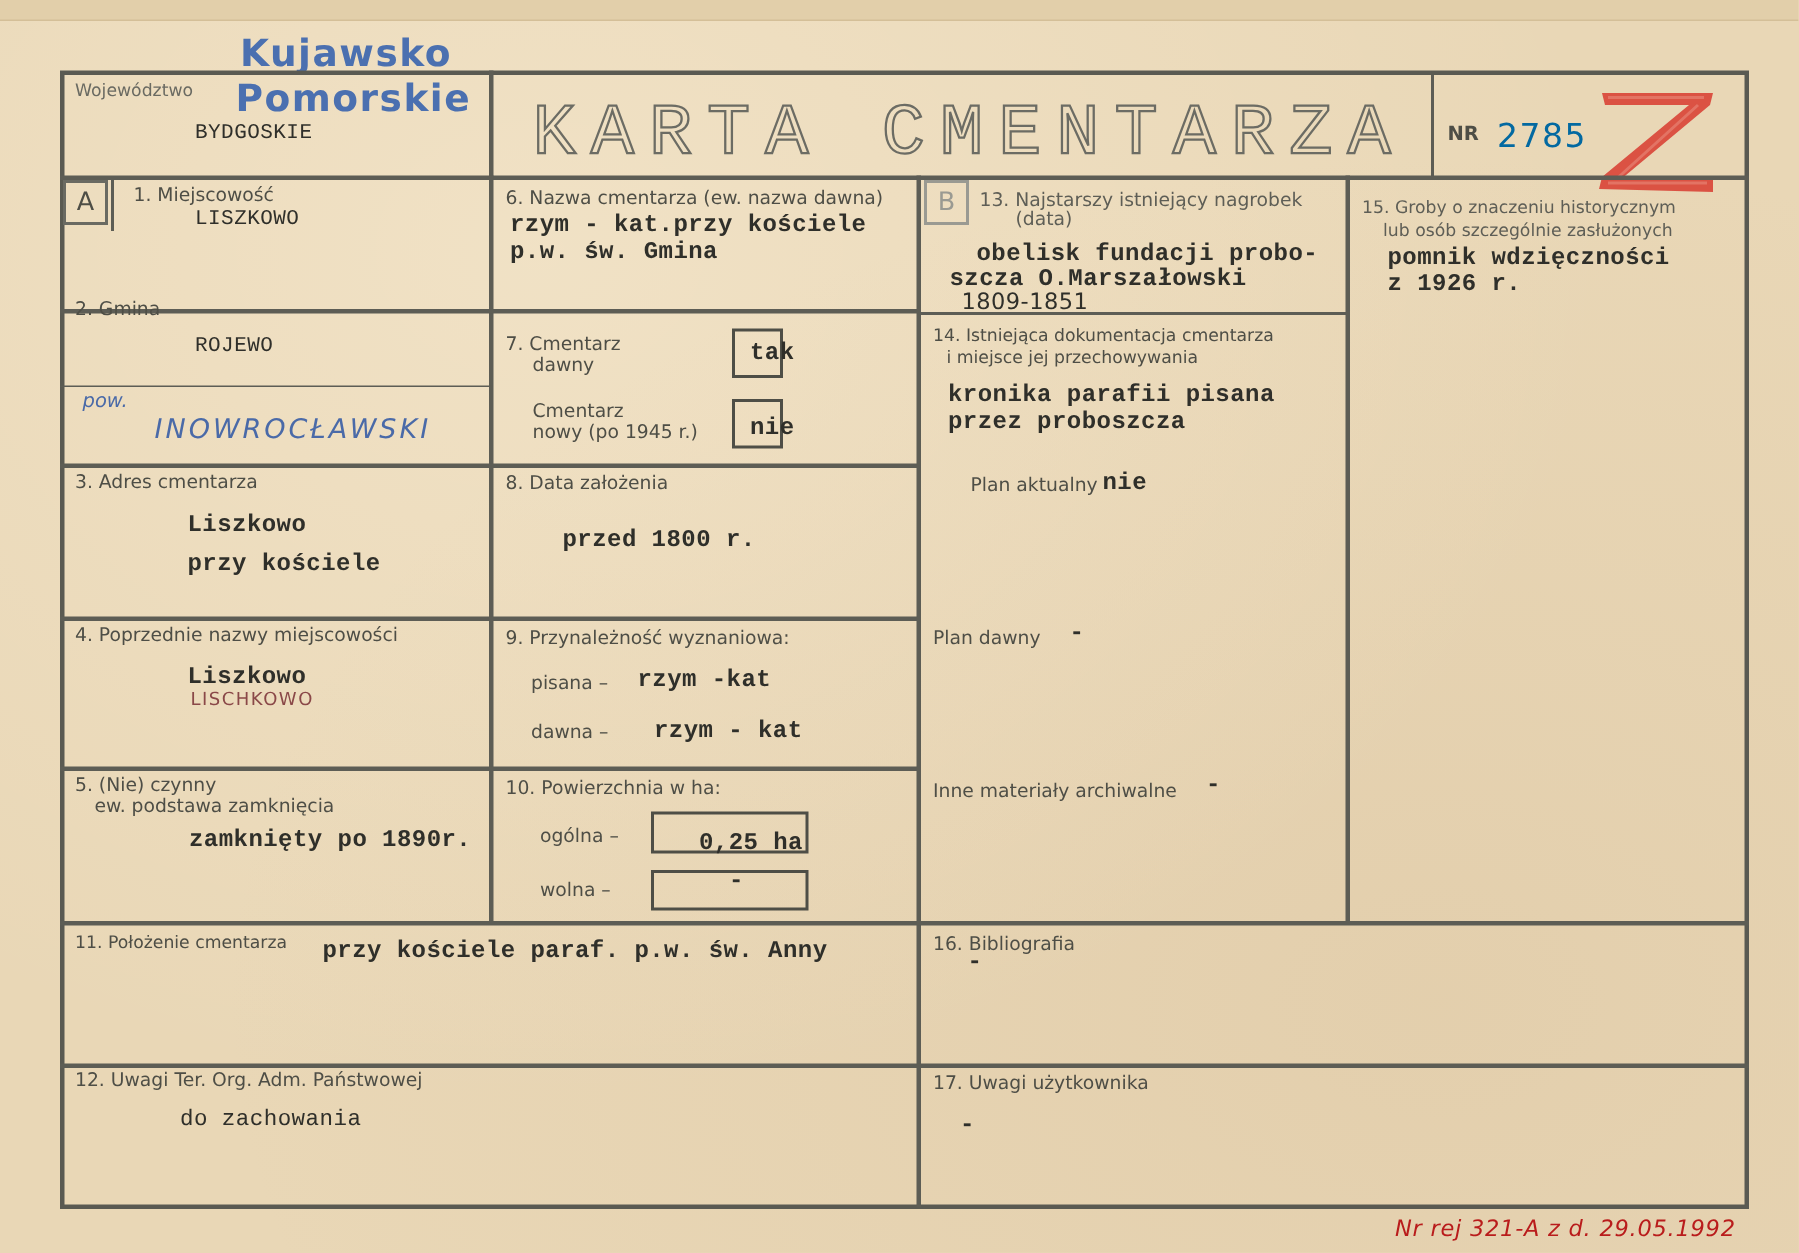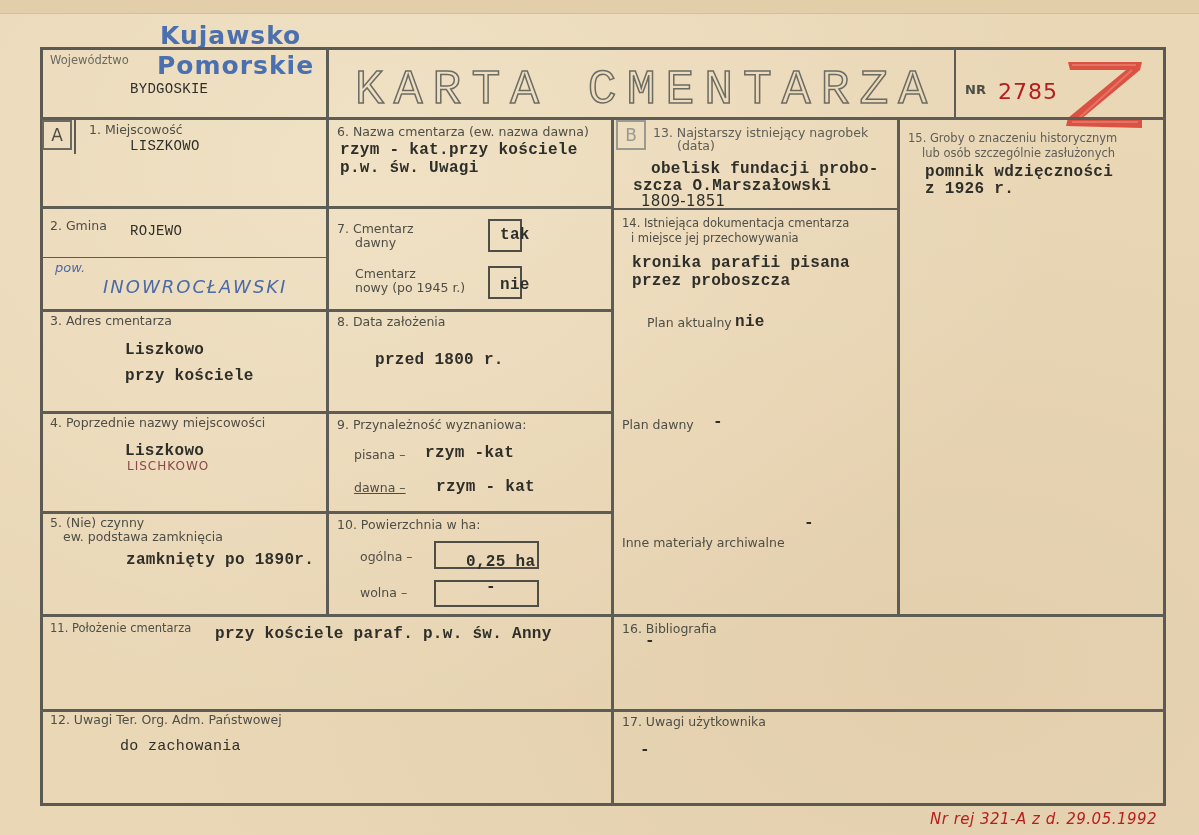--- a/index.html
+++ b/index.html
@@ -22,21 +22,21 @@
   .typed { position:absolute; font-family:"Liberation Mono", "DejaVu Sans Mono", monospace; font-size:16px; color:#2f2f2a; white-space:nowrap; line-height:18px; font-weight:bold; letter-spacing:0.3px; }
   .typed-light { font-weight:normal; }
   .hand-blue { position:absolute; font-family:"DejaVu Sans", sans-serif; color:#4a6aa8; white-space:nowrap; font-style:italic; letter-spacing:2px; }
   .stamp-blue { position:absolute; font-family:"DejaVu Sans", sans-serif; color:#4b70b0; font-size:25px; font-weight:bold; letter-spacing:1px; line-height:28px; white-space:nowrap; }
   .title {
     position:absolute; left:355px; top:62px; font-family:Liberation Mono, monospace; font-size:48px; letter-spacing:10px;
     color:transparent; -webkit-text-stroke:1.5px #6c6c64; white-space:nowrap; line-height:56px;
   }
   .section-box { position:absolute; width:30px; height:30px; border:2px solid #6a6a62; font-family:"DejaVu Sans", sans-serif; font-size:17px; text-align:center; line-height:26px; color:#6a6a62; }
   .checkbox { position:absolute; border:2px solid #4e4e46; }
-  .nr-num { position:absolute; font-family:"DejaVu Sans", sans-serif; font-size:22px; color:#b91c1c; letter-spacing:1px; }
+  .nr-num { position:absolute; font-family:"DejaVu Sans", sans-serif; font-size:22px; color:#0369a1; letter-spacing:1px; }
   .red-z { position:absolute; left:1062px; top:56px; width:84px; height:72px; }
   .note { position:absolute; font-family:"DejaVu Sans", sans-serif; font-style:italic; font-size:15px; color:#b91c1c; white-space:nowrap; letter-spacing:0.5px; }
 </style>
 </head>
 <body>
 
 <div class="edge-top"></div>
 
 <div class="stamp-blue" style="left:160px; top:22px;">Kujawsko</div>
 <div class="stamp-blue" style="left:157px; top:52px;">Pomorskie</div>
@@ -70,58 +70,58 @@
 <div class="hl" style="left:40px; top:614px; width:1126px;"></div>
 <div class="hl" style="left:40px; top:709px; width:1126px;"></div>
 
 <div class="hl" style="left:612px; top:208px; width:286px; height:2px;"></div>
 
 <div class="section-box" style="left:42px; top:120px; color:#4e4e46;">A</div>
 <div class="vl" style="left:74px; top:118px; height:36px; width:2px;"></div>
 <div class="lbl" style="left:89px; top:123px;">1. Miejscowość</div>
 <div class="typed typed-light" style="left:130px; top:137px; font-size:14px;">LISZKOWO</div>
 
-<div class="lbl" style="left:50px; top:219px;text-align:right;">2. Gmina</div>
+<div class="lbl" style="left:50px; top:199px;text-align:right;">2. Gmina</div>
 <div class="typed typed-light" style="left:130px; top:222px; font-size:14px;">ROJEWO</div>
 
 <div class="hand-blue" style="left:55px; top:260px; font-size:13px; letter-spacing:0;">pow.</div>
 <div class="hand-blue" style="left:103px; top:276px; font-size:18px;">INOWROCŁAWSKI</div>
 
 <div class="lbl" style="left:50px; top:314px;">3. Adres cmentarza</div>
 <div class="typed" style="left:125px; top:341px;">Liszkowo</div>
 <div class="typed" style="left:125px; top:367px;text-align:right;">przy kościele</div>
 
 <div class="lbl" style="left:50px; top:416px;">4. Poprzednie nazwy miejscowości</div>
 <div class="typed" style="left:125px; top:442px;">Liszkowo</div>
 <div class="lbl" style="left:127px; top:459px; color:#8a4848; font-size:12px; letter-spacing:1px;">LISCHKOWO</div>
 
 <div class="lbl" style="left:50px; top:516px;">5. (Nie) czynny</div>
 <div class="lbl" style="left:63px; top:530px;">ew. podstawa zamknięcia</div>
 <div class="typed" style="left:126px; top:551px;">zamknięty po 1890r.</div>
 
 <div class="lbl" style="left:337px; top:125px;">6. Nazwa cmentarza (ew. nazwa dawna)</div>
 <div class="typed" style="left:340px; top:141px;">rzym - kat.przy kościele</div>
-<div class="typed" style="left:340px; top:159px;">p.w. św. Uwagi</div>
+<div class="typed" style="left:340px; top:159px;">p.w. św. Gmina</div>
 
 <div class="lbl" style="left:337px; top:222px;">7. Cmentarz</div>
 <div class="lbl" style="left:355px; top:236px;">dawny</div>
 <div class="checkbox" style="left:488px; top:219px; width:34px; height:33px;"></div>
 <div class="typed" style="left:500px; top:226px;">tak</div>
 <div class="lbl" style="left:355px; top:267px;">Cmentarz</div>
 <div class="lbl" style="left:355px; top:281px;">nowy (po 1945 r.)</div>
 <div class="checkbox" style="left:488px; top:266px; width:34px; height:33px;"></div>
 <div class="typed" style="left:500px; top:276px;">nie</div>
 
 <div class="lbl" style="left:337px; top:315px;">8. Data założenia</div>
 <div class="typed" style="left:375px; top:351px;">przed 1800 r.</div>
 
 <div class="lbl" style="left:337px; top:418px;">9. Przynależność wyznaniowa:</div>
 <div class="lbl" style="left:354px; top:448px;">pisana –</div>
 <div class="typed" style="left:425px; top:444px;">rzym -kat</div>
-<div class="lbl" style="left:354px; top:481px;text-decoration:underline;">dawna –</div>
+<div class="lbl" style="left:354px; top:481px;">dawna –</div>
 <div class="typed" style="left:436px; top:478px;">rzym - kat</div>
 
 <div class="lbl" style="left:337px; top:518px;">10. Powierzchnia w ha:</div>
 <div class="lbl" style="left:360px; top:550px;">ogólna –</div>
 <div class="checkbox" style="left:434px; top:541px; width:105px; height:28px;"></div>
 <div class="typed" style="left:466px; top:553px;">0,25 ha</div>
 <div class="lbl" style="left:360px; top:586px;">wolna –</div>
 <div class="checkbox" style="left:434px; top:580px; width:105px; height:27px;"></div>
 <div class="typed" style="left:486px; top:578px;">-</div>
 
@@ -136,21 +136,21 @@
 <div class="lbl lbl-sm" style="left:631px; top:231px;">i miejsce jej przechowywania</div>
 <div class="typed" style="left:632px; top:254px;">kronika parafii pisana</div>
 <div class="typed" style="left:632px; top:272px;">przez proboszcza</div>
 
 <div class="lbl" style="left:622px; top:316px;margin-left:25px;">Plan aktualny</div>
 <div class="typed" style="left:735px; top:313px;">nie</div>
 
 <div class="lbl" style="left:622px; top:418px;">Plan dawny</div>
 <div class="typed" style="left:713px; top:413px;">-</div>
 
-<div class="lbl" style="left:622px; top:520px;margin-top:16px;">Inne materiały archiwalne</div>
+<div class="lbl" style="left:622px; top:520px;">Inne materiały archiwalne</div>
 <div class="typed" style="left:804px; top:514px;">-</div>
 
 <div class="lbl lbl-sm" style="left:908px; top:131px; color:#5e5e56;">15. Groby o znaczeniu historycznym</div>
 <div class="lbl lbl-sm" style="left:922px; top:146px; color:#5e5e56;">lub osób szczególnie zasłużonych</div>
 <div class="typed" style="left:925px; top:163px;">pomnik wdzięczności</div>
 <div class="typed" style="left:925px; top:180px;">z 1926 r.</div>
 
 <div class="lbl lbl-sm" style="left:50px; top:621px;">11. Położenie cmentarza</div>
 <div class="typed" style="left:215px; top:625px;">przy kościele paraf. p.w. św. Anny</div>
 

